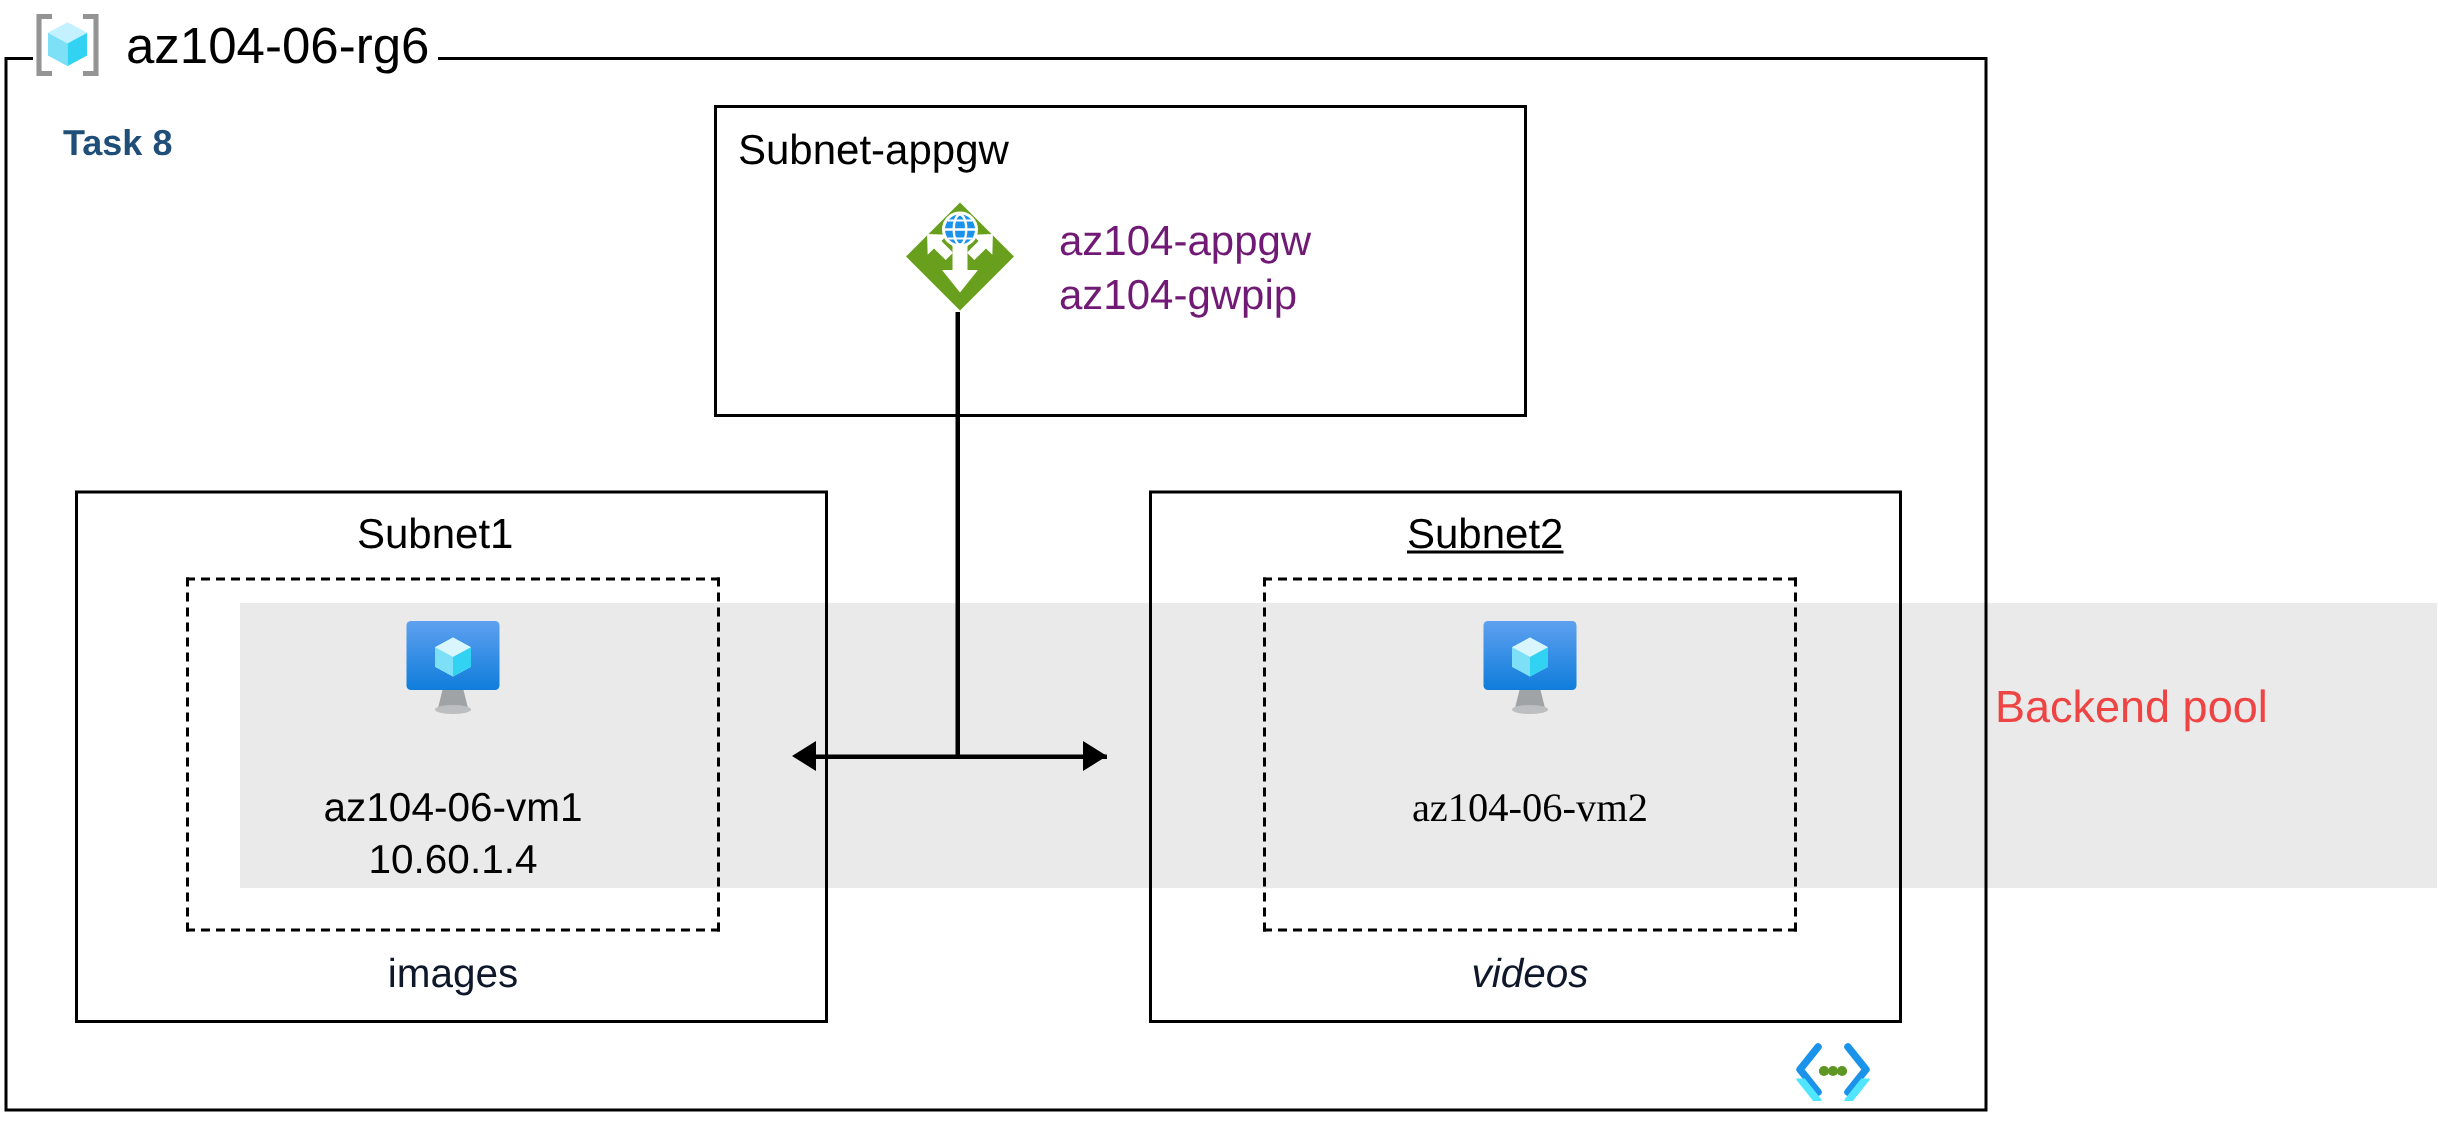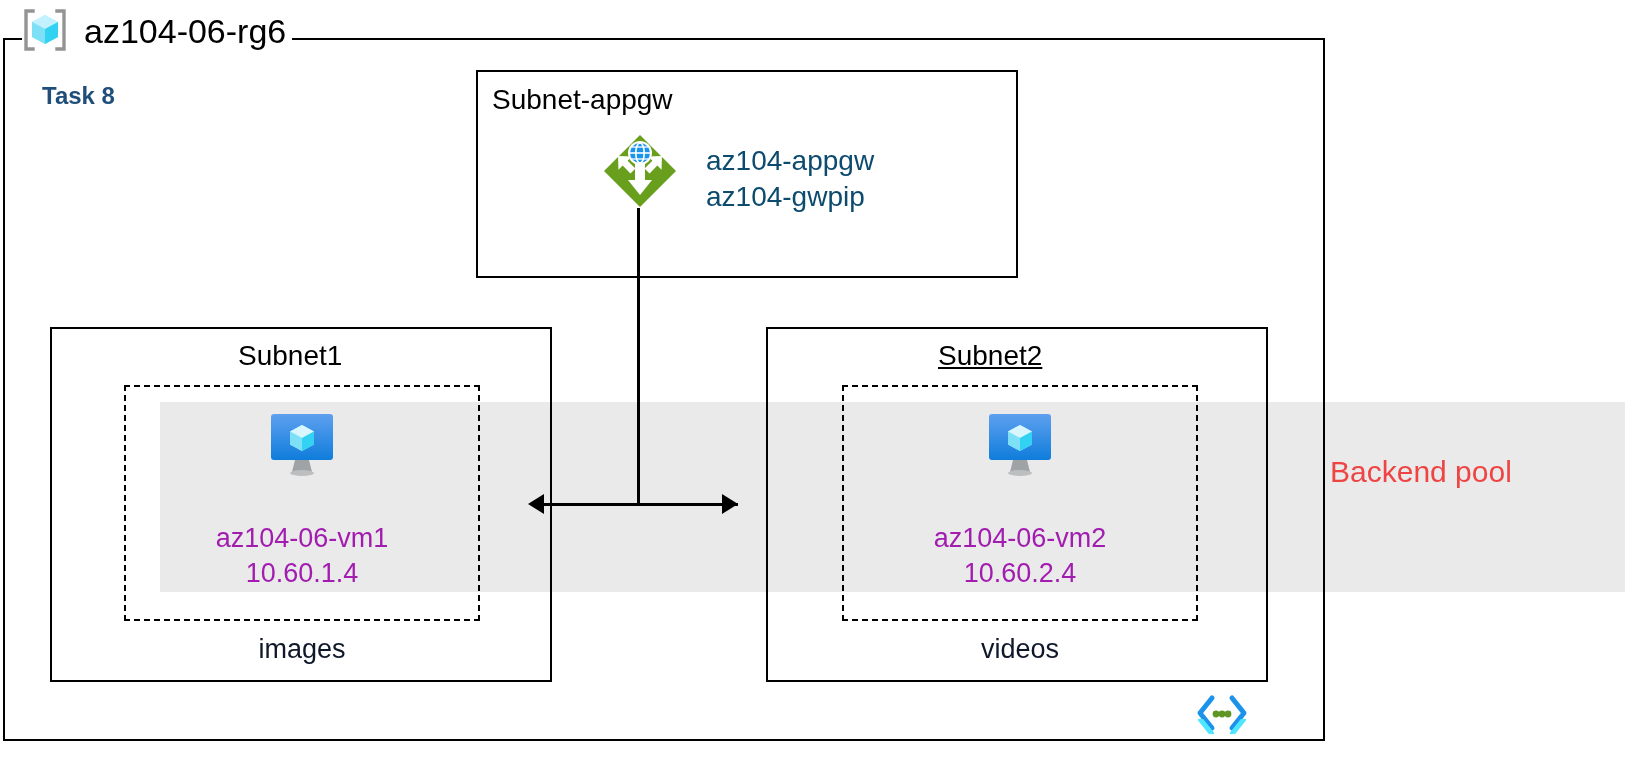--- a/index.html
+++ b/index.html
@@ -124,50 +124,50 @@
   }
   #vm1-icon { left: 265px; top: 410px; }
   #vm2-icon { left: 983px; top: 410px; }
 
   .vm-labels {
     position: absolute;
     width: 360px;
     text-align: center;
     font-size: 27px;
     line-height: 1.28;
-    color: #a21caf;
+    color: #000000;
   }
   #vm1-labels { left: 122px; top: 521px; }
-  #vm2-labels { left: 840px; top: 521px; }
+  #vm2-labels { left: 840px; top: 521px; font-family: Liberation Serif, serif; }
 
   .sublabel {
     position: absolute;
     width: 360px;
     text-align: center;
     font-size: 27px;
     color: #0f172a;
   }
   #subnet1-sublabel { left: 122px; top: 634px; }
-  #subnet2-sublabel { left: 840px; top: 634px; }
+  #subnet2-sublabel { left: 840px; top: 634px; font-style: italic; }
 
   
   #appgw-icon {
     position: absolute;
     left: 602px;
     top: 133px;
     width: 76px;
     height: 76px;
   }
   #appgw-labels {
     position: absolute;
     left: 706px;
     top: 143px;
     font-size: 28px;
     line-height: 1.3;
-    color: #0c4a6e;
+    color: #701a75;
     white-space: nowrap;
   }
 
   
   .connector-v {
     position: absolute;
     left: 637px;
     top: 208px;
     width: 3px;
     height: 297px;
@@ -310,21 +310,20 @@
       </defs>
       <rect x="6" y="4" width="62" height="46" rx="3" fill="url(#vmscr2)"></rect>
       <polygon points="37,15 49,21.5 49,34.5 37,41 25,34.5 25,21.5" fill="#9cebff"></polygon>
       <polygon points="37,15 49,21.5 37,28 25,21.5" fill="#d9f6ff"></polygon>
       <polygon points="37,28 49,21.5 49,34.5 37,41" fill="#32d2f2"></polygon>
       <polygon points="37,28 25,21.5 25,34.5 37,41" fill="#7ee0f7"></polygon>
     </svg>
   </div>
   <div class="vm-labels" id="vm2-labels">
     <div>az104-06-vm2</div>
-    <div>10.60.2.4</div>
   </div>
   <div class="sublabel" id="subnet2-sublabel">videos</div>
 
   <div id="code-icon">
     <svg viewBox="0 0 52 42" width="52" height="42">
       <path d="M16 6 L4 21 L16 36" fill="none" stroke="#1b93eb" stroke-width="5" stroke-linecap="round" stroke-linejoin="round"></path>
       <path d="M16 6 L4 21 L16 36" fill="none" stroke="#50e6ff" stroke-width="5" stroke-linecap="round" stroke-linejoin="round" transform="translate(0,6)" clip-path="inset(50% 0 0 0)"></path>
       <path d="M36 6 L48 21 L36 36" fill="none" stroke="#1b93eb" stroke-width="5" stroke-linecap="round" stroke-linejoin="round"></path>
       <path d="M36 6 L48 21 L36 36" fill="none" stroke="#50e6ff" stroke-width="5" stroke-linecap="round" stroke-linejoin="round" transform="translate(0,6)" clip-path="inset(50% 0 0 0)"></path>
       <circle cx="20" cy="22" r="3.4" fill="#5e9624"></circle>

